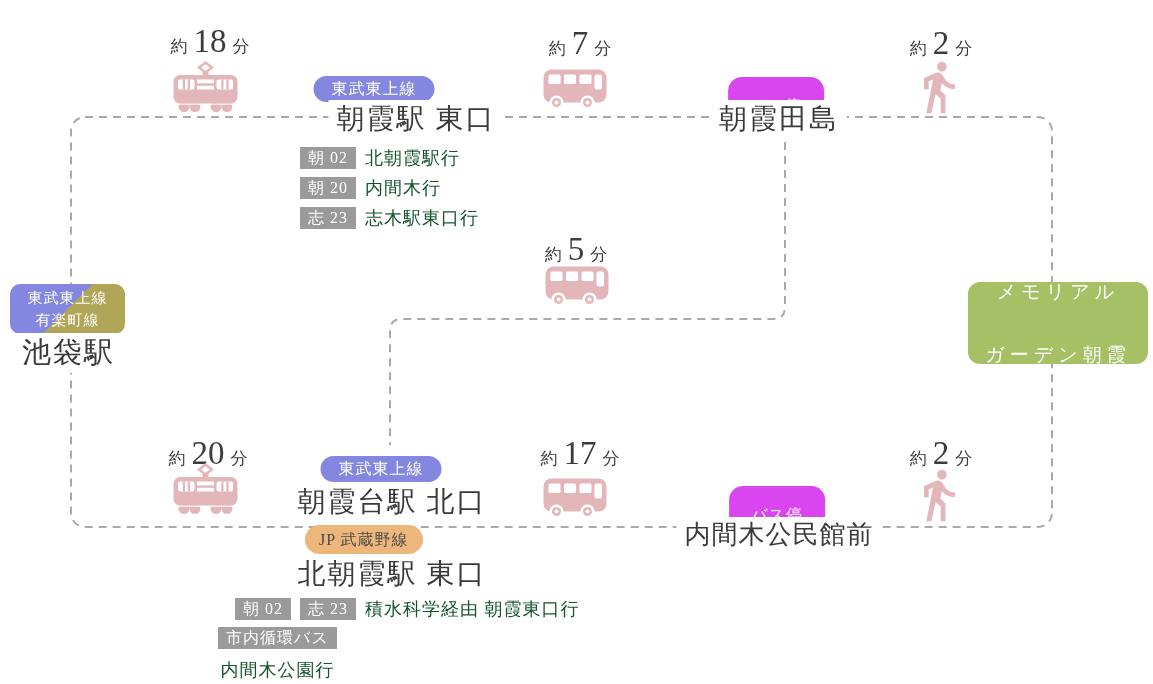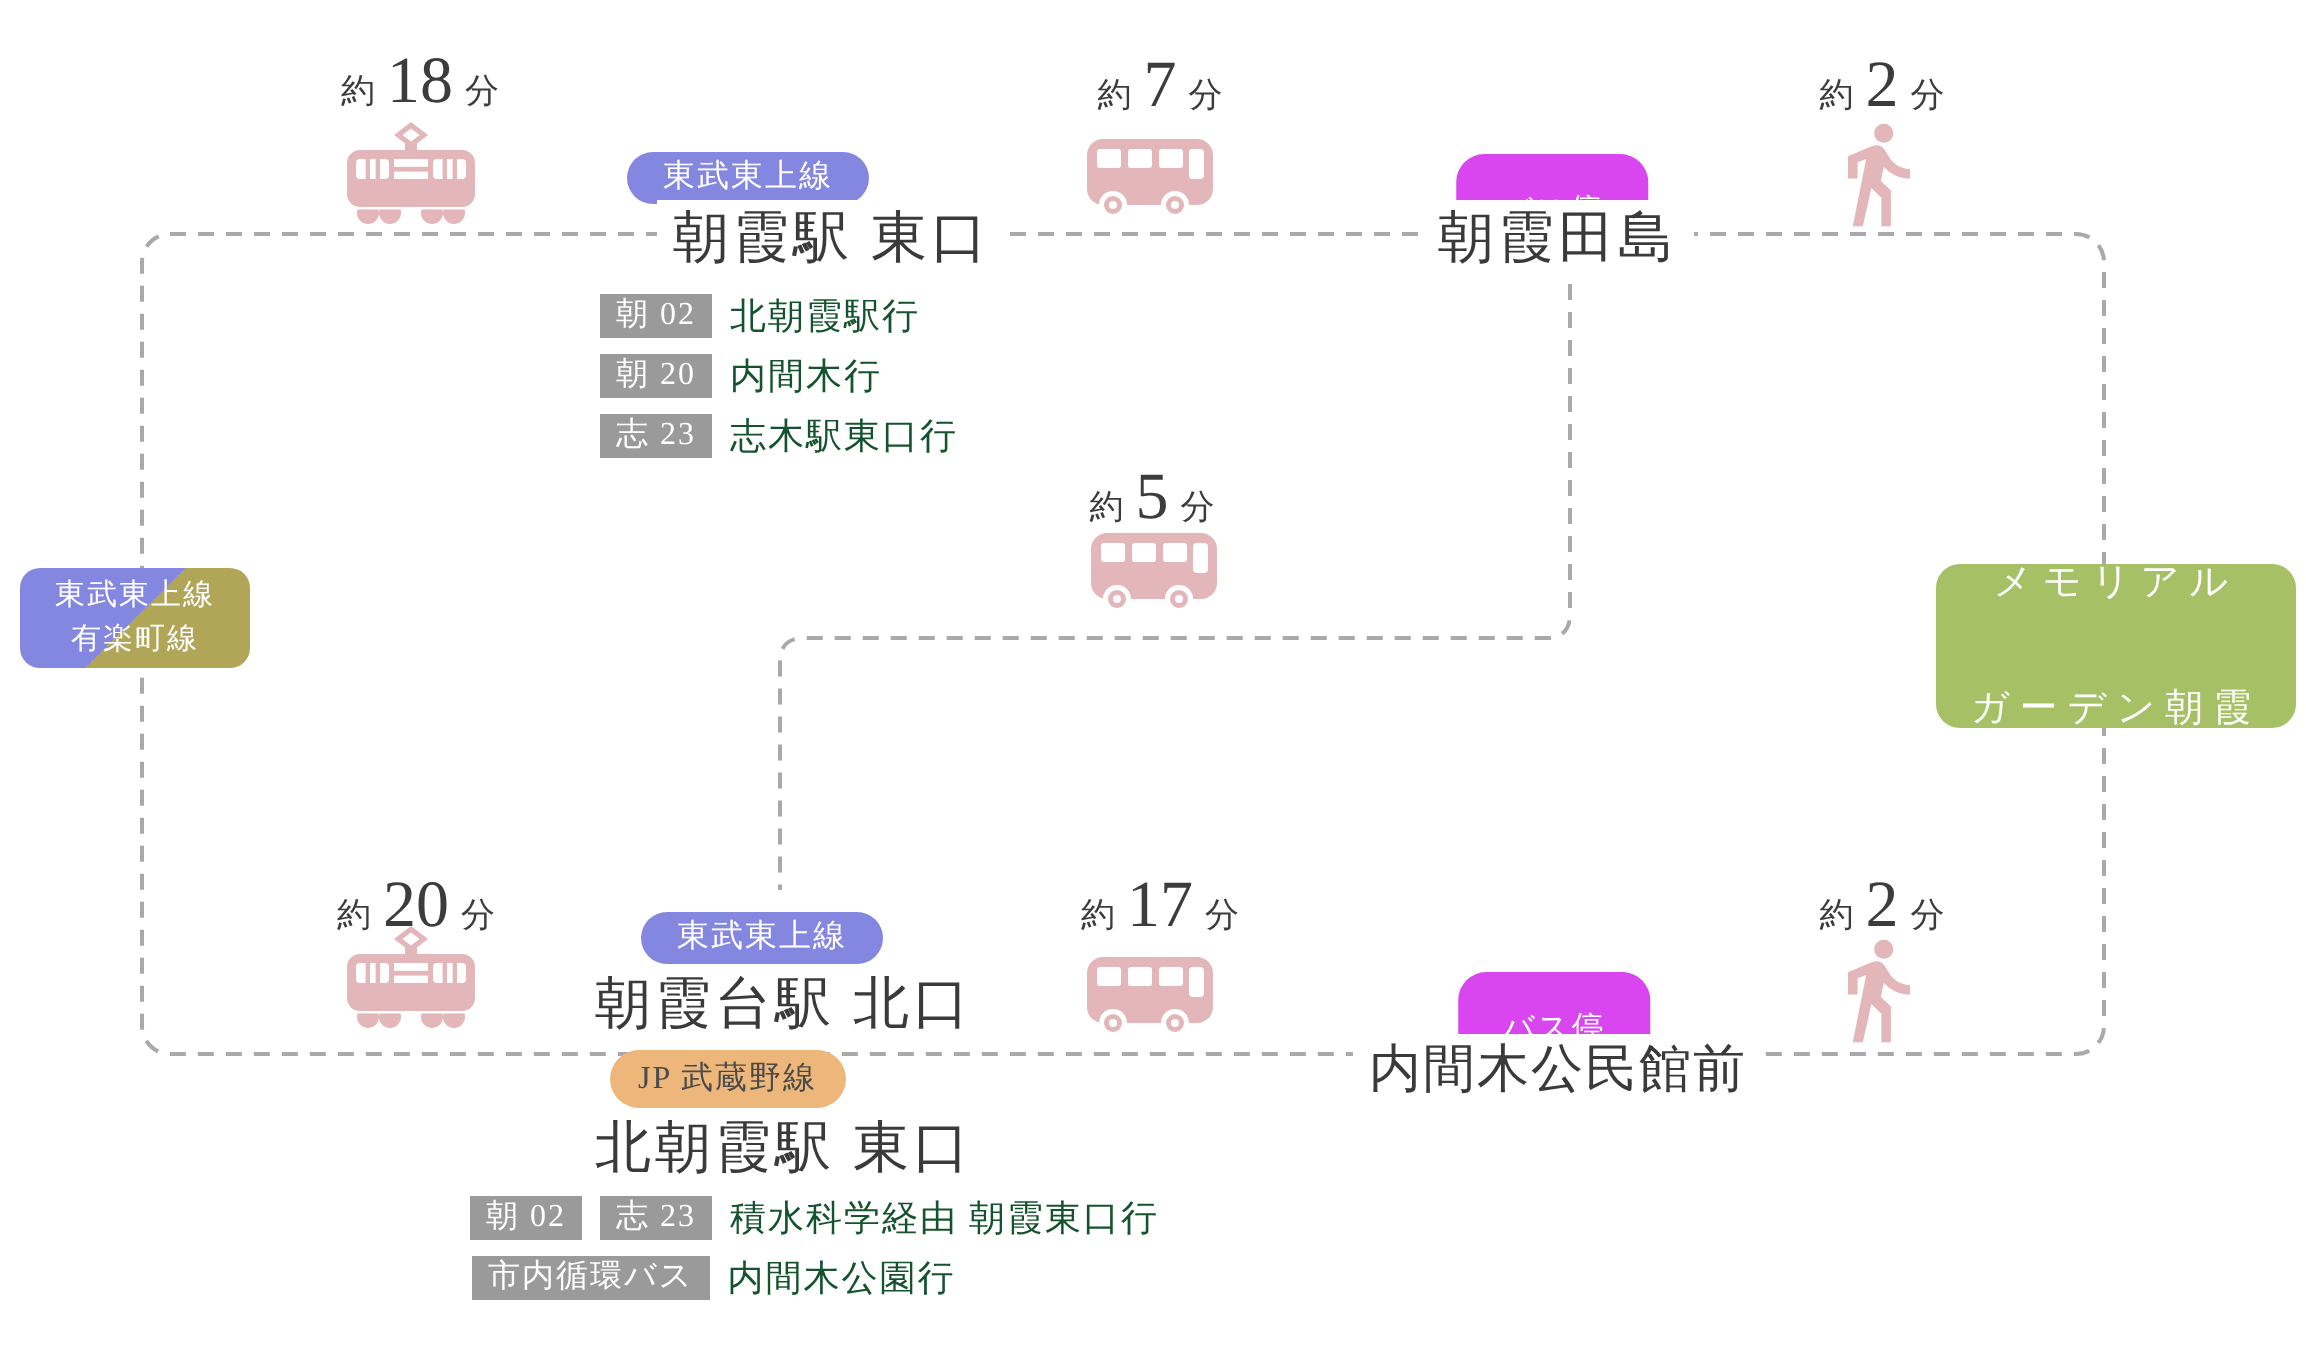--- a/index.html
+++ b/index.html
@@ -149,20 +149,21 @@
     <svg width="31" height="57" viewBox="6 1.5 13 21.5">
       <path class="pink" d="M13.5 5.5c1.1 0 2-.9 2-2s-.9-2-2-2-2 .9-2 2 .9 2 2 2zM9.8 8.9L7 23h2.1l1.8-8 2.1 2v6h2v-7.5l-2.1-2 .6-3C14.8 12 16.8 13 19 13v-2c-1.9 0-3.5-1-4.3-2.4l-1-1.6c-.4-.6-1-1-1.7-1-.3 0-.5.1-.8.1L6 8.3V13h2V9.6l1.8-.7"></path>
     </svg>
   </div>
 
   <div class="dual-badge">
     <span>東武東上線</span>
     <span>有楽町線</span>
   </div>
 
+  <div class="station noshift" style="left:14px;top:333px;font-size:29px;">池袋駅</div>
 
   <div class="time" style="left:576px;top:233px;">
     <span class="approx">約</span>
     <span class="min">5</span>
     <span class="unit">分</span>
   </div>
 
   <div class="icon" style="left:545px;top:263px;">
     <svg width="64" height="44" viewBox="0 0 64 44">
       <rect class="pink" x="0.5" y="3.5" width="63" height="33" rx="8"></rect>
@@ -218,21 +219,21 @@
 
   <div class="pill orange" style="left:305px;top:525px;">JP 武蔵野線</div>
 
   <div class="station" style="left:392px;top:555px;">北朝霞駅 東口</div>
 
   <div class="route-row" style="left:235px;top:597px;">
     <span class="route-badge">朝 02</span>
     <span class="route-badge">志 23</span>
     <span class="route-dest">積水科学経由 朝霞東口行</span>
   </div>
-  <div class="route-row" style="left:236px;top:627px;">
+  <div class="route-row" style="left:218px;top:627px;flex-direction:column;">
     <span class="route-badge">市内循環バス</span>
     <span class="route-dest">内間木公園行</span>
   </div>
 
   <div class="time" style="left:580px;top:437px;">
     <span class="approx">約</span>
     <span class="min">17</span>
     <span class="unit">分</span>
   </div>
 

